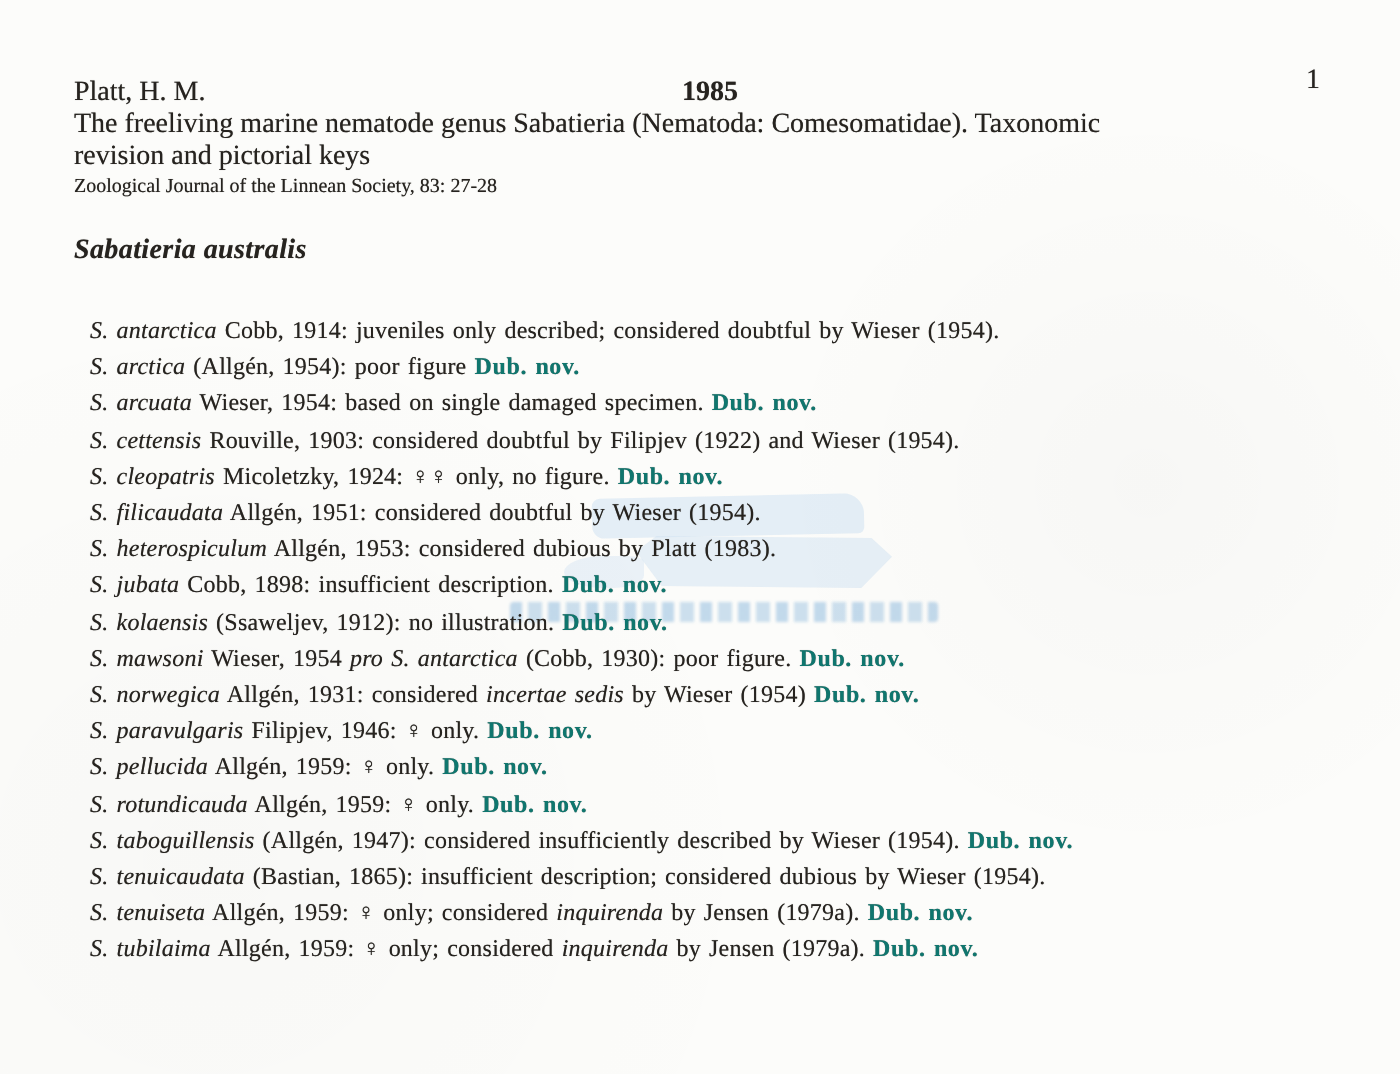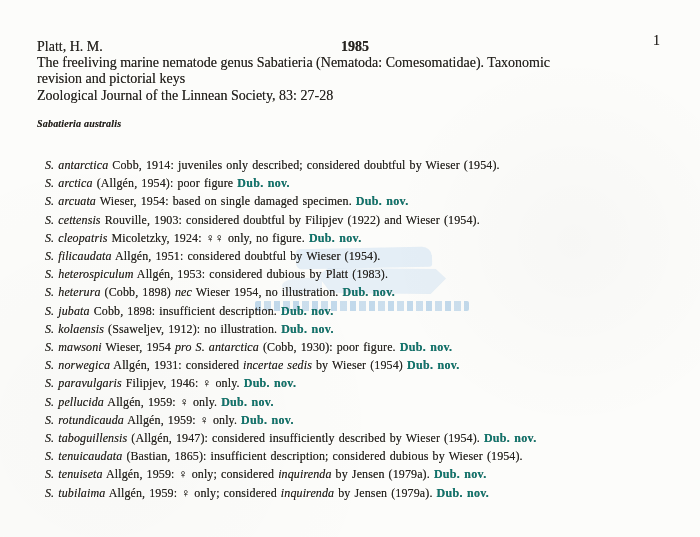--- a/index.html
+++ b/index.html
@@ -20,22 +20,22 @@
     background:
       radial-gradient(circle at 82% 45%, rgba(0,0,0,0.02), transparent 30%),
       radial-gradient(circle at 15% 80%, rgba(0,0,0,0.015), transparent 40%);
   }
   .txt{position:absolute;white-space:nowrap;text-shadow:0 0 .35px rgba(30,28,24,.6);}
   .author{left:37px;top:39px;font-size:14px;}
   .year{left:341px;top:39px;font-size:14px;font-weight:bold;}
   .pageno{left:653px;top:33px;font-size:14px;}
   .titleblock{position:absolute;left:37px;top:55px;font-size:14px;line-height:16.4px;
     text-shadow:0 0 .35px rgba(30,28,24,.6);white-space:nowrap;}
-  .journal{left:37px;top:88px;font-size:14px;}
-  .heading{left:37px;top:118px;font-size:10px;font-weight:700;font-style:italic;letter-spacing:.2px;}
+  .journal{left:37px;top:88px;font-size:10px;}
+  .heading{left:37px;top:118px;font-size:14px;font-weight:700;font-style:italic;letter-spacing:.2px;}
   .species-list{
     position:absolute;left:45px;top:156px;right:8px;
     font-size:12px;line-height:18.2px;
     letter-spacing:.12px;word-spacing:.9px;
     text-shadow:0 0 .35px rgba(30,28,24,.6);
   }
   .entry{white-space:nowrap;}
   .seg-i{font-style:italic;}
   .seg-r{}
   .seg-b{font-weight:700;color:#0f766e;letter-spacing:.3px;}
@@ -90,21 +90,20 @@
   <span class="txt heading">Sabatieria australis</span>
 
   <div class="species-list">
       <div class="entry"><span class="seg-i">S. antarctica</span><span class="seg-r"> Cobb, 1914: juveniles only described; considered doubtful by Wieser (1954).</span></div>
       <div class="entry"><span class="seg-i">S. arctica</span><span class="seg-r"> (Allgén, 1954): poor figure </span><span class="seg-b">Dub. nov.</span></div>
       <div class="entry"><span class="seg-i">S. arcuata</span><span class="seg-r"> Wieser, 1954: based on single damaged specimen. </span><span class="seg-b">Dub. nov.</span></div>
       <div class="entry"><span class="seg-i">S. cettensis</span><span class="seg-r"> Rouville, 1903: considered doubtful by Filipjev (1922) and Wieser (1954).</span></div>
       <div class="entry"><span class="seg-i">S. cleopatris</span><span class="seg-r"> Micoletzky, 1924: ♀♀ only, no figure. </span><span class="seg-b">Dub. nov.</span></div>
       <div class="entry"><span class="seg-i">S. filicaudata</span><span class="seg-r"> Allgén, 1951: considered doubtful by Wieser (1954).</span></div>
       <div class="entry"><span class="seg-i">S. heterospiculum</span><span class="seg-r"> Allgén, 1953: considered dubious by Platt (1983).</span></div>
-      <div class="entry"><span class="seg-i">S. heterura</span><span class="seg-r"> (Cobb, 1898) </span><span class="seg-i">nec</span><span class="seg-r"> Wieser 1954, no illustration. </span><span class="seg-b">Dub. nov.</span></div>
       <div class="entry"><span class="seg-i">S. jubata</span><span class="seg-r"> Cobb, 1898: insufficient description. </span><span class="seg-b">Dub. nov.</span></div>
       <div class="entry"><span class="seg-i">S. kolaensis</span><span class="seg-r"> (Ssaweljev, 1912): no illustration. </span><span class="seg-b">Dub. nov.</span></div>
       <div class="entry"><span class="seg-i">S. mawsoni</span><span class="seg-r"> Wieser, 1954 </span><span class="seg-i">pro S. antarctica</span><span class="seg-r"> (Cobb, 1930): poor figure. </span><span class="seg-b">Dub. nov.</span></div>
       <div class="entry"><span class="seg-i">S. norwegica</span><span class="seg-r"> Allgén, 1931: considered </span><span class="seg-i">incertae sedis</span><span class="seg-r"> by Wieser (1954) </span><span class="seg-b">Dub. nov.</span></div>
       <div class="entry"><span class="seg-i">S. paravulgaris</span><span class="seg-r"> Filipjev, 1946: ♀ only. </span><span class="seg-b">Dub. nov.</span></div>
       <div class="entry"><span class="seg-i">S. pellucida</span><span class="seg-r"> Allgén, 1959: ♀ only. </span><span class="seg-b">Dub. nov.</span></div>
       <div class="entry"><span class="seg-i">S. rotundicauda</span><span class="seg-r"> Allgén, 1959: ♀ only. </span><span class="seg-b">Dub. nov.</span></div>
       <div class="entry"><span class="seg-i">S. taboguillensis</span><span class="seg-r"> (Allgén, 1947): considered insufficiently described by Wieser (1954). </span><span class="seg-b">Dub. nov.</span></div>
       <div class="entry"><span class="seg-i">S. tenuicaudata</span><span class="seg-r"> (Bastian, 1865): insufficient description; considered dubious by Wieser (1954).</span></div>
       <div class="entry"><span class="seg-i">S. tenuiseta</span><span class="seg-r"> Allgén, 1959: ♀ only; considered </span><span class="seg-i">inquirenda</span><span class="seg-r"> by Jensen (1979a). </span><span class="seg-b">Dub. nov.</span></div>

